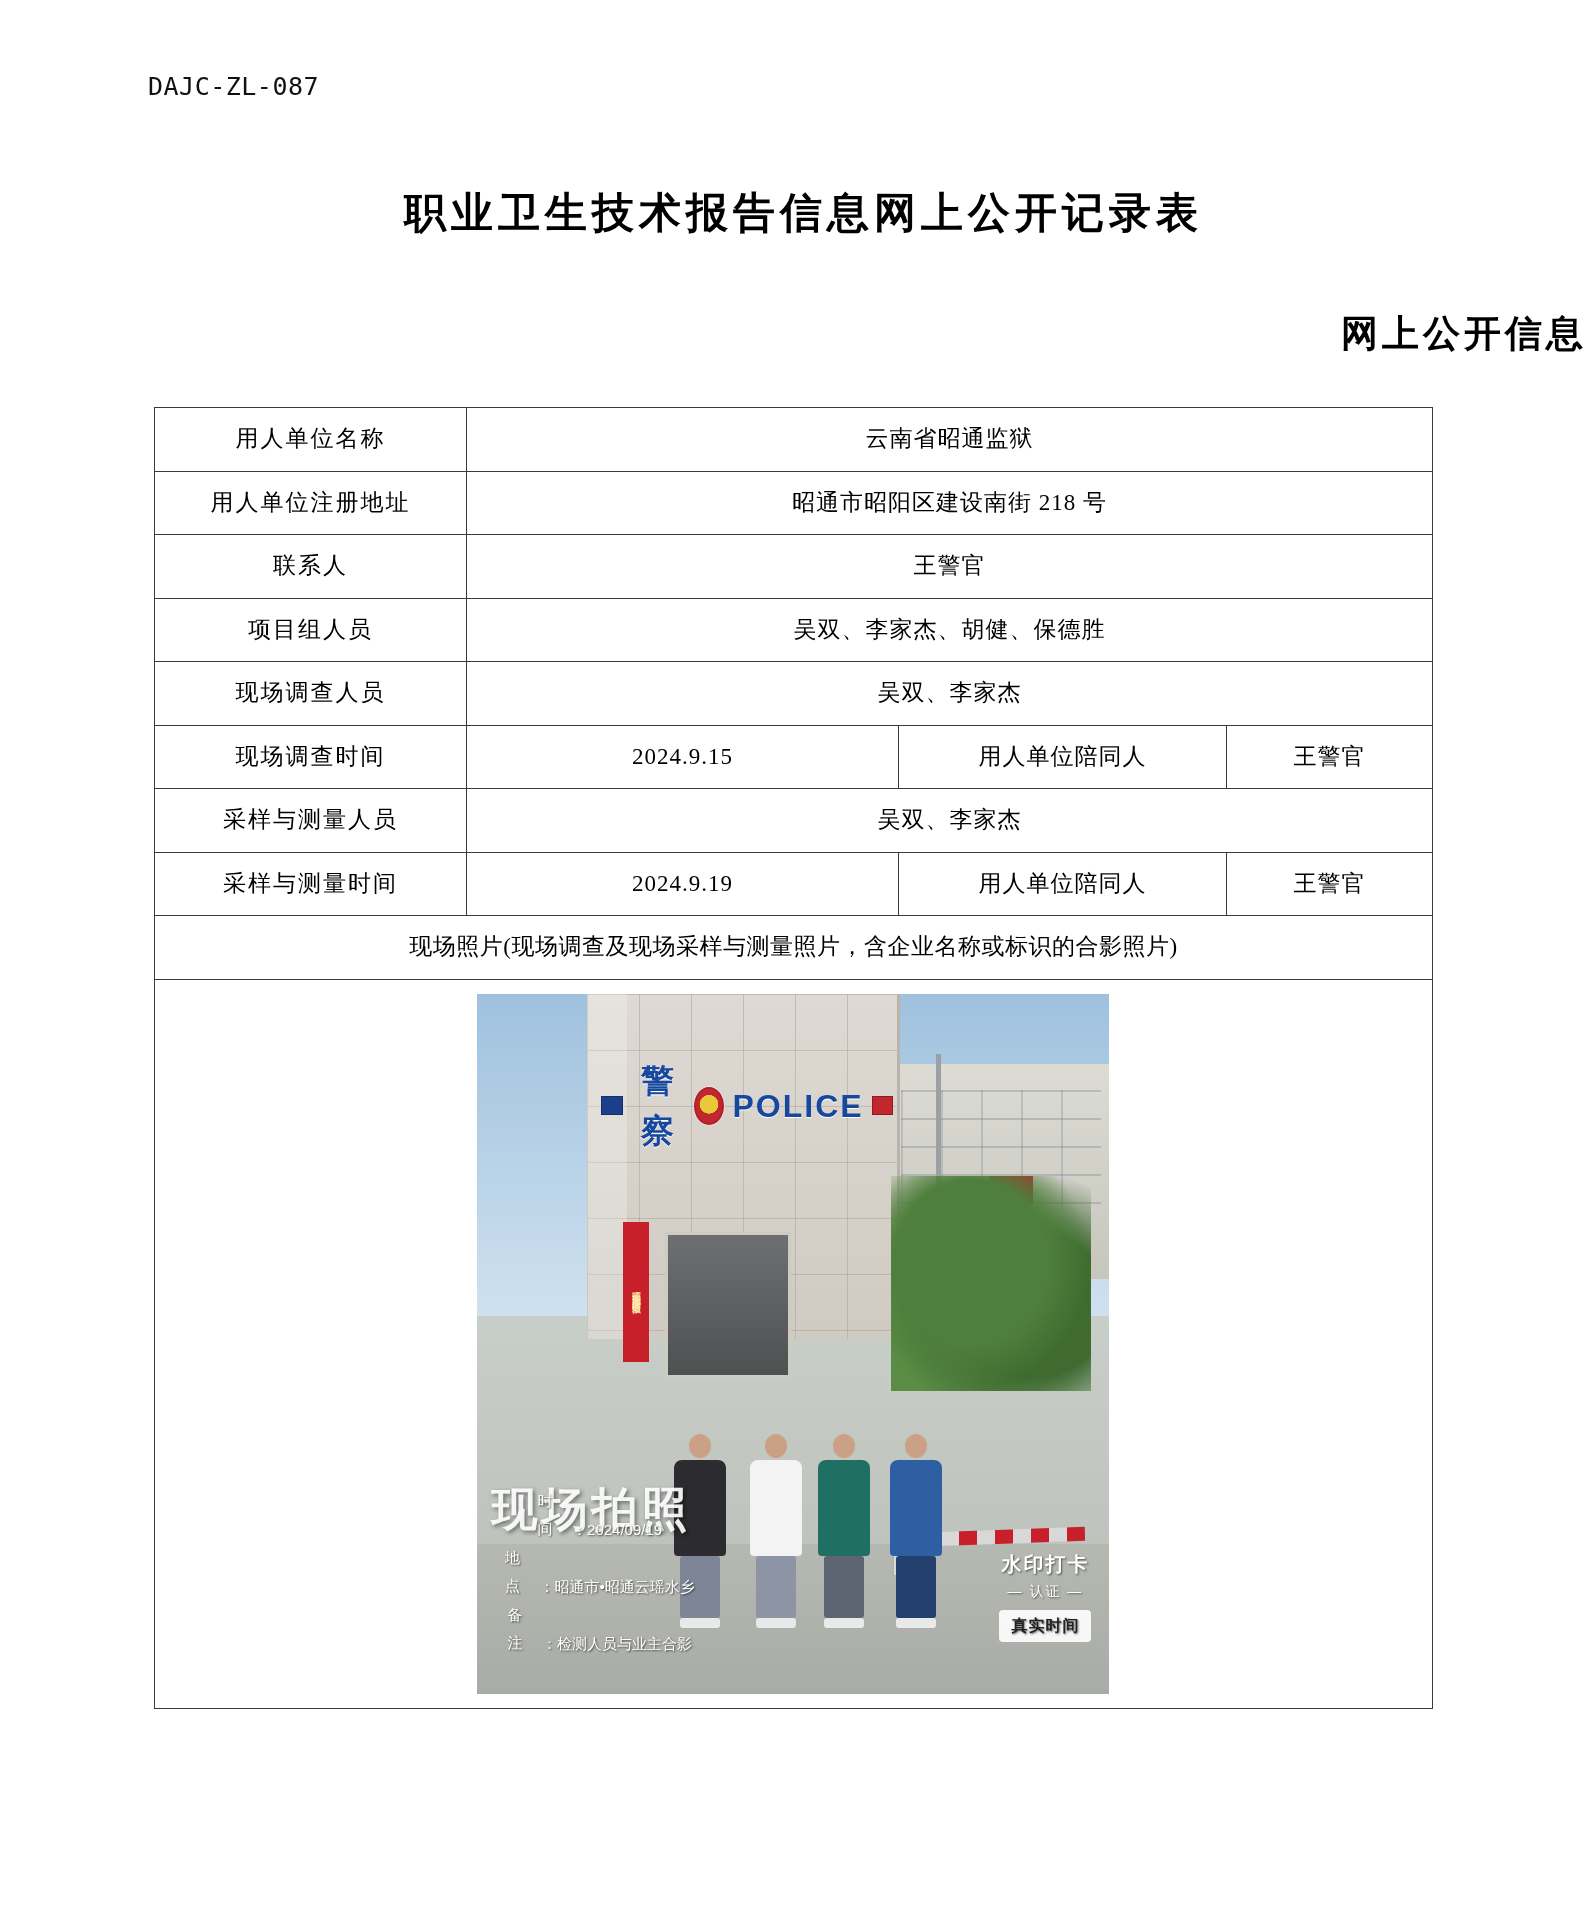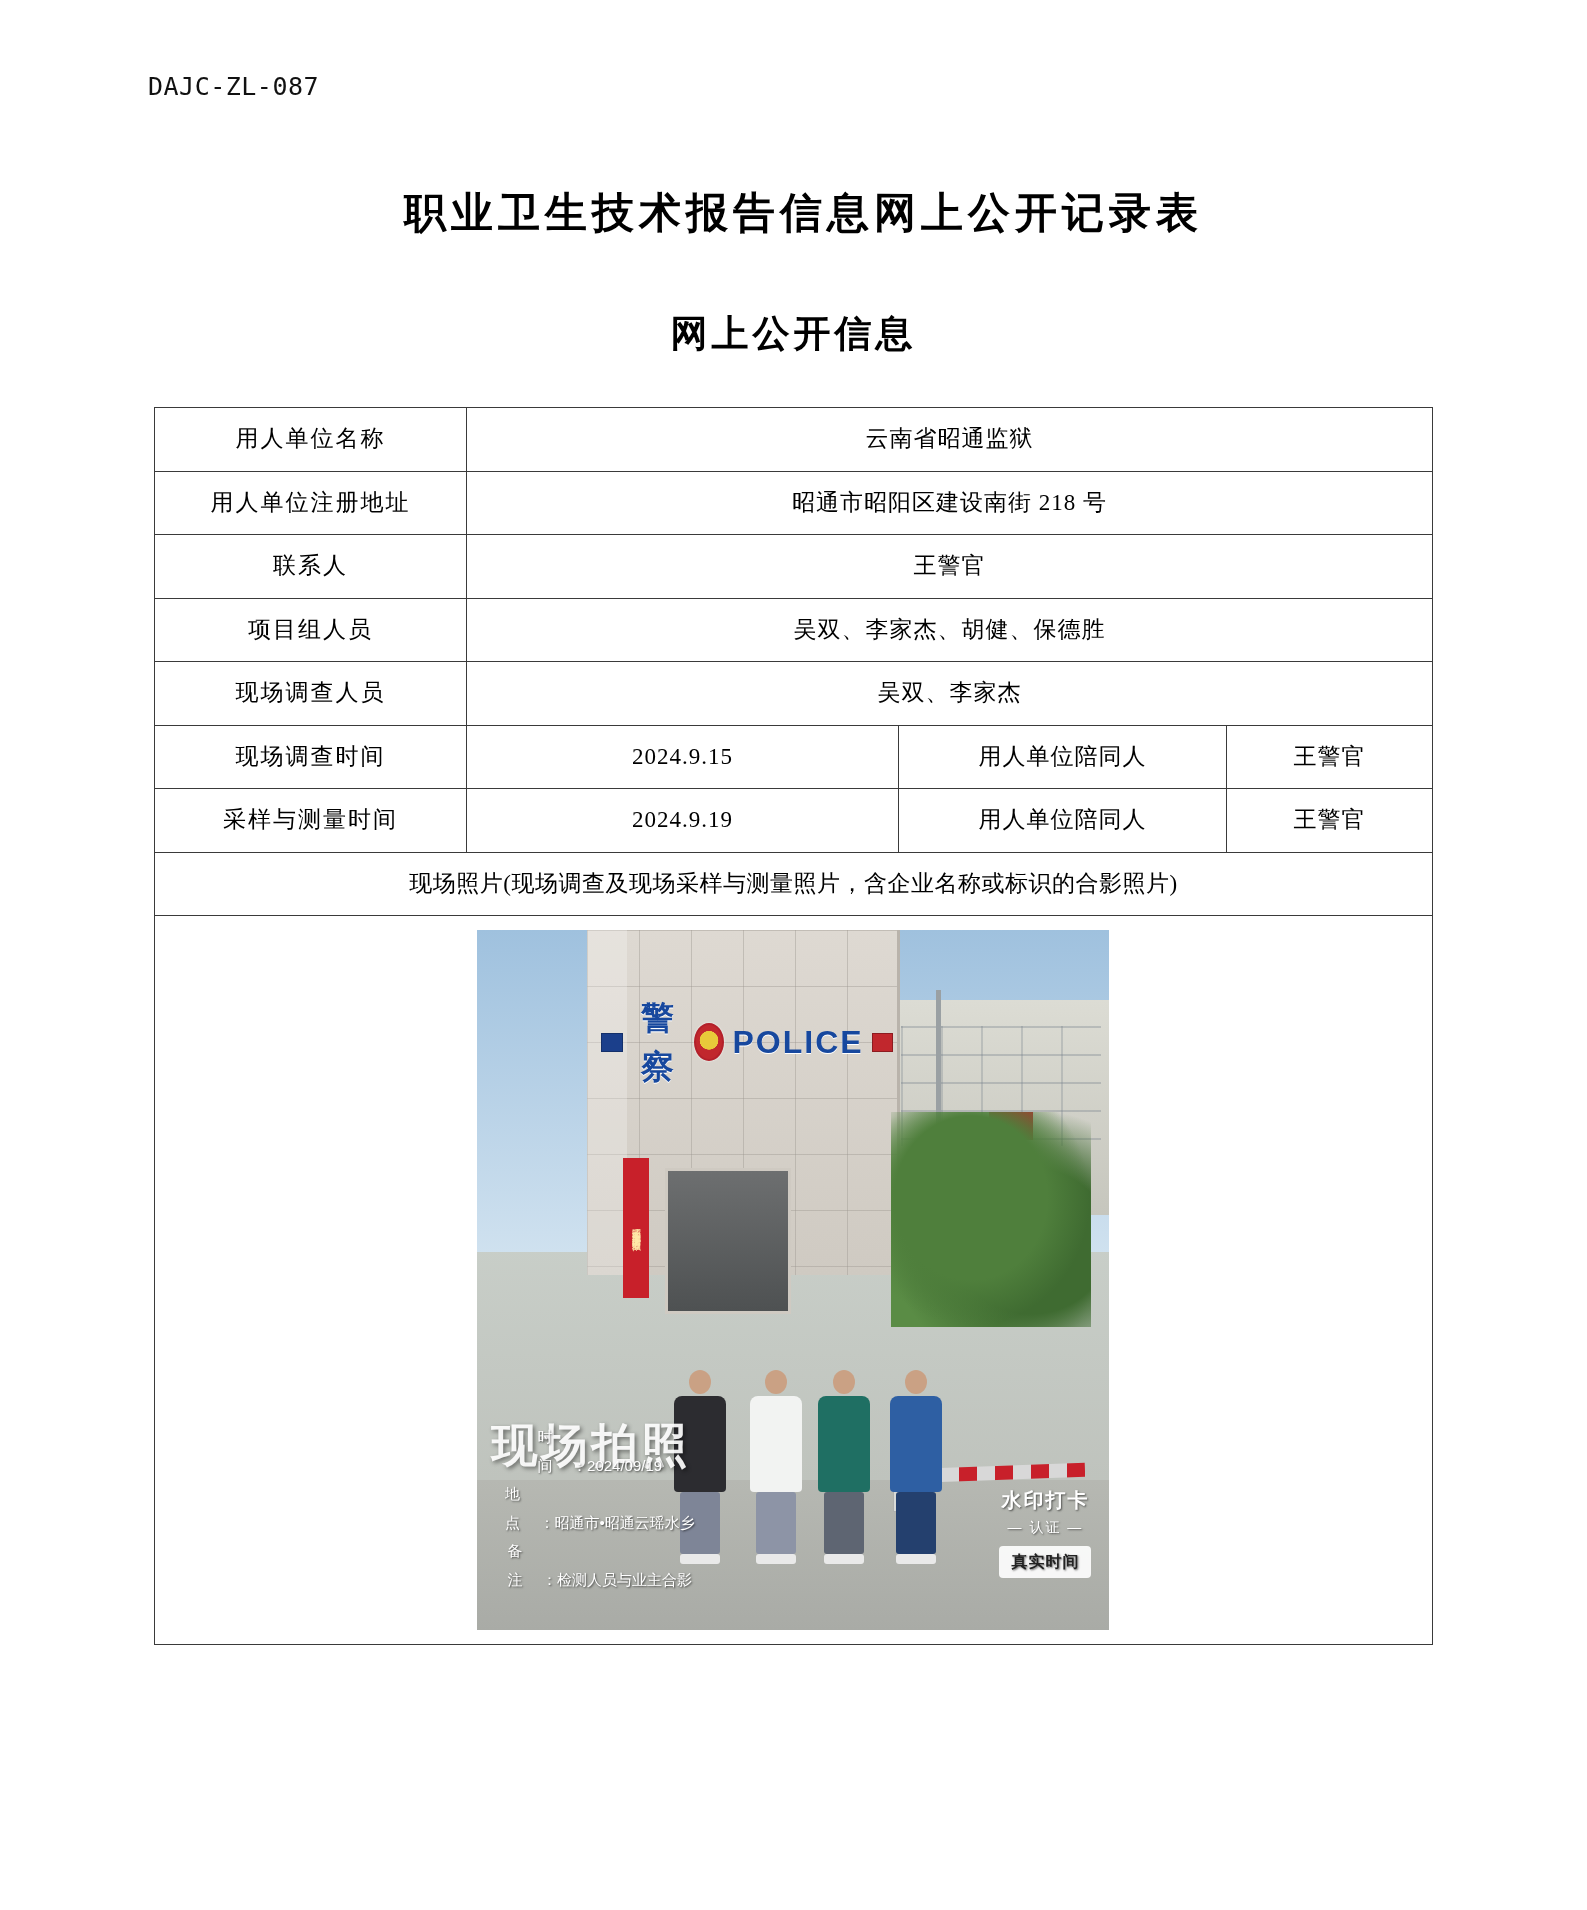--- a/index.html
+++ b/index.html
@@ -34,21 +34,21 @@
     text-align: center;
     font-size: 42px;
     font-weight: bold;
     letter-spacing: 5px;
     margin: 0;
     padding-top: 185px;
     font-family: "Liberation Serif", "DejaVu Serif", serif;
     padding-left: 20px;
   }
   .title-sub {
-    text-align: center;
+    text-align: right;
     font-size: 37px;
     font-weight: bold;
     letter-spacing: 4px;
     margin: 0;
     padding-top: 68px;
     padding-bottom: 48px;
     font-family: "Liberation Serif", "DejaVu Serif", serif;
   }
   table.info {
     border-collapse: collapse;
@@ -239,20 +239,24 @@
         <td class="label">现场调查人员</td>
         <td class="value" colspan="3">吴双、李家杰</td>
       </tr>
       <tr>
         <td class="label">现场调查时间</td>
         <td class="value">2024.9.15</td>
         <td class="value">用人单位陪同人</td>
         <td class="value">王警官</td>
       </tr>
       <tr>
+        <td class="label">采样与测量人员</td>
+        <td class="value" colspan="3">吴双、李家杰</td>
+      </tr>
+      <tr>
         <td class="label">采样与测量时间</td>
         <td class="value">2024.9.19</td>
         <td class="value">用人单位陪同人</td>
         <td class="value">王警官</td>
       </tr>
       <tr>
         <td class="photo-header" colspan="4">现场照片(现场调查及现场采样与测量照片，含企业名称或标识的合影照片)</td>
       </tr>
       <tr>
         <td class="photo-cell" colspan="4">

